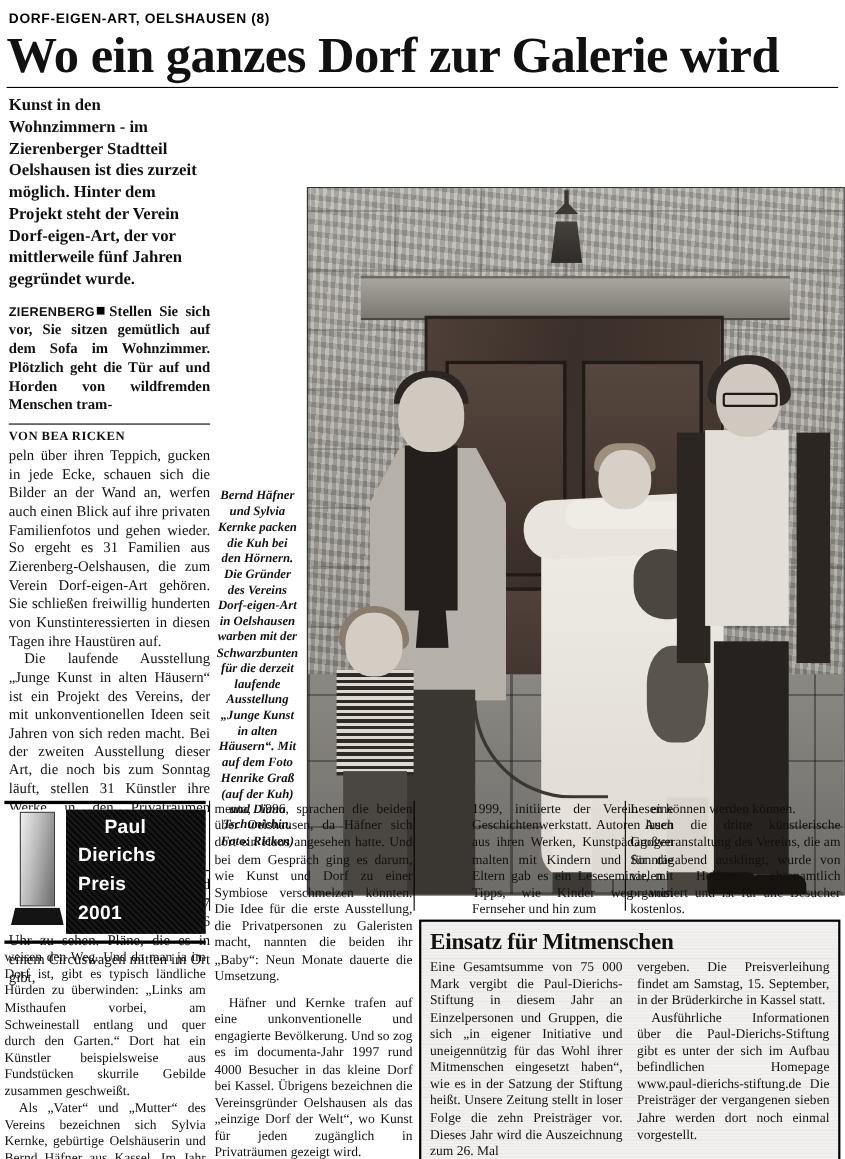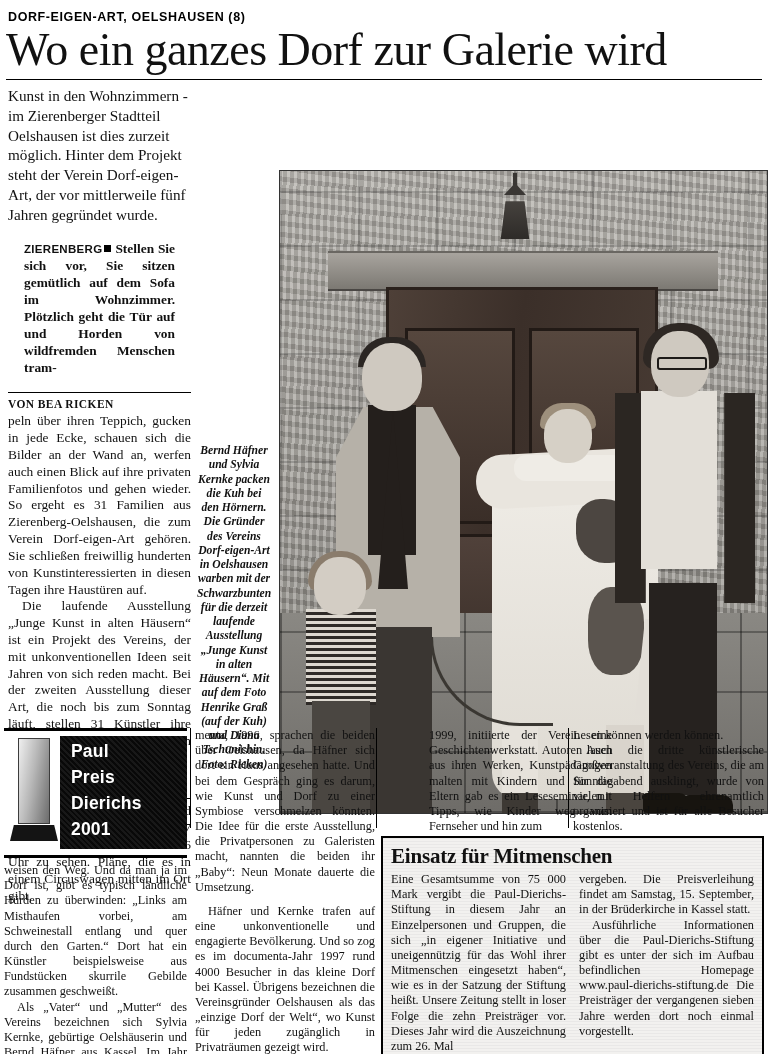--- a/index.html
+++ b/index.html
@@ -14,38 +14,38 @@
   .page{position:relative;width:768px;height:919px;box-sizing:border-box;padding:6px 4px 0 4px;}
 
   
   .kicker{
     font-family:"Liberation Sans", sans-serif;
     font-weight:bold;font-size:12.5px;letter-spacing:.6px;
     margin:4px 0 0 4px;color:#000;
   }
   .headline{
     font-family:"Liberation Serif", serif;
-    font-weight:normal;font-size:46px;line-height:1.0;
+    font-weight:bold;font-size:46px;line-height:1.0;
     letter-spacing:-0.5px;
     margin:3px 0 6px 2px;white-space:nowrap;
   }
   .rule-thin{border:0;border-top:1px solid #000;margin:2px 2px 6px 2px;}
 
   
   .top{position:relative;height:640px;}
   .col-intro{
     position:absolute;left:4px;top:0;width:183px;
   }
   .lead{
-    font-size:15.2px;line-height:1.30;font-weight:normal;
+    font-size:15.2px;line-height:1.30;font-weight:bold;
     text-align:left;hyphens:auto;margin:0 0 10px 0;
   }
   .dateline{font-family:"Liberation Sans", sans-serif;font-weight:bold;font-size:11.5px;letter-spacing:.3px;}
   .bullet{display:inline-block;width:7px;height:7px;background:#000;margin:0 4px 0 2px;vertical-align:1px;}
-  .lead2{font-size:13.4px;line-height:1.27;text-align:justify;margin:16px;font-weight:bold;}
+  .lead2{font-size:13.4px;line-height:1.27;text-align:justify;margin:0;font-weight:bold;}
   .byline{
     font-family:Liberation Serif, serif;font-weight:bold;font-size:11.5px;
     letter-spacing:.4px;margin:9px 0 3px 0;padding-top:5px;border-top:1px solid #000;
   }
   .body-txt{font-size:13.4px;line-height:1.255;text-align:justify;hyphens:auto;margin:0;}
   .body-txt p{margin:0;text-indent:14px;}
   .body-txt p.noind{text-indent:0;}
   .subhead{
     font-family:"Liberation Serif", serif;font-style:italic;font-weight:bold;
     font-size:17px;margin:9px 0 4px 0;padding-bottom:3px;border-bottom:1px solid #000;
@@ -155,21 +155,21 @@
   .logo-rule-top{border-top:3px solid #000;margin-bottom:5px;}
   .logo-box{position:relative;height:113px;width:183px;background:#ffffff;}
   .logo-dark{position:absolute;left:56px;top:0;width:127px;height:113px;
     background:
       repeating-linear-gradient(45deg, rgba(255,255,255,.05) 0 2px, rgba(0,0,0,.3) 2px 4px),
       #0c0c0c;}
   .logo-dark span{
     display:block;color:#fff;font-family:"Liberation Sans", sans-serif;font-weight:bold;
     font-size:17.5px;line-height:1.48;padding-left:11px;letter-spacing:.2px;
   }
-  .logo-dark span:first-child{padding-top:3px;}
+  .logo-dark span:first-child{padding-top:3px;margin-left:24px;}
   .trophy{position:absolute;left:6px;top:2px;width:48px;height:105px;}
   .trophy .col-t{position:absolute;left:8px;top:0;width:30px;height:84px;
     background:linear-gradient(100deg,#efefef,#b8b8b8 45%,#6c6c6c);border:1px solid #3c3c3c;}
   .trophy .base{position:absolute;left:0;bottom:2px;width:48px;height:16px;background:#141414;
     clip-path:polygon(8% 0,92% 0,100% 100%,0 100%);}
   .logo-rule-bot{border-top:3px solid #000;margin-top:6px;}
 
   
   .boxart{
     position:absolute;left:377px;top:108px;width:383px;
@@ -295,22 +295,22 @@
 
       <div class="logo-wrap">
         <div class="logo-rule-top"></div>
         <div class="logo-box">
           <div class="trophy">
             <div class="col-t"></div>
             <div class="base"></div>
           </div>
           <div class="logo-dark">
             <span>Paul</span>
+            <span>Dierichs</span>
             <span>Preis</span>
-            <span>Dierichs</span>
             <span>2001</span>
           </div>
         </div>
         <div class="logo-rule-bot"></div>
         <div class="c" style="position:relative;left:0;width:183px;margin-top:5px;">
           <p class="noind">weisen den Weg. Und da man ja im Dorf ist, gibt es typisch ländliche Hürden zu überwinden: „Links am Misthaufen vorbei, am Schweinestall entlang und quer durch den Garten.“ Dort hat ein Künstler beispielsweise aus Fundstücken skurrile Gebilde zusammen geschweißt.</p>
           <p>Als „Vater“ und „Mutter“ des Vereins bezeichnen sich Sylvia Kernke, gebürtige Oelshäuserin und Bernd Häfner aus Kassel. Im Jahr vor der letzten docu-</p>
         </div>
       </div>
 

